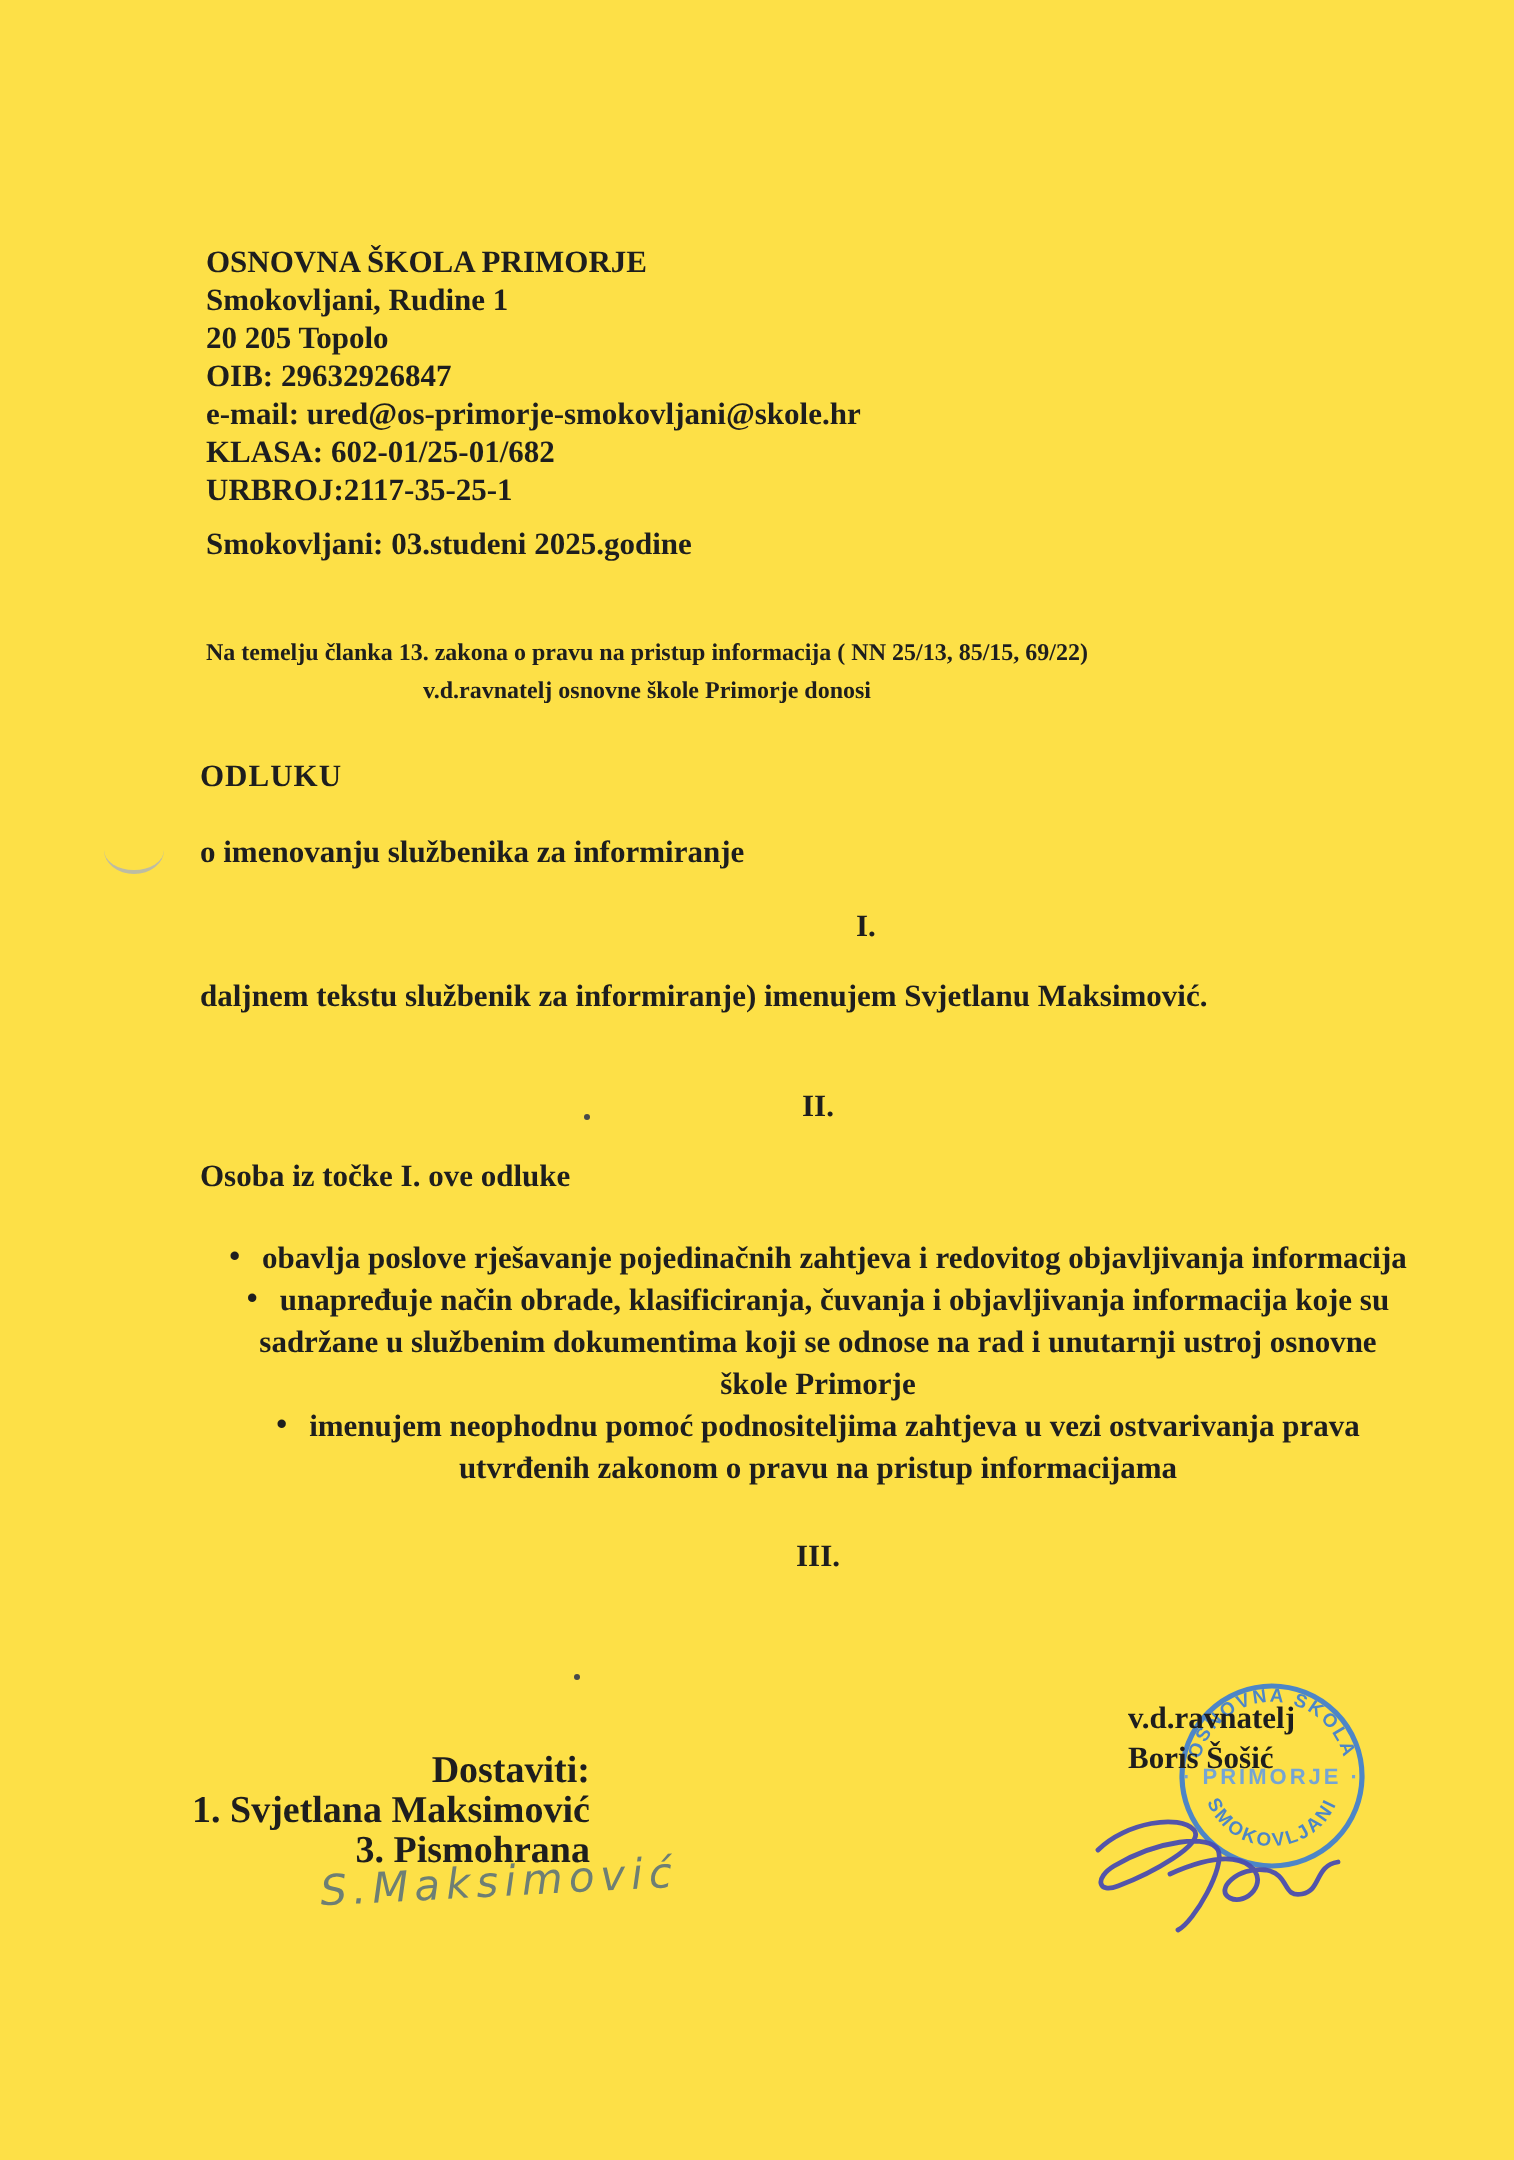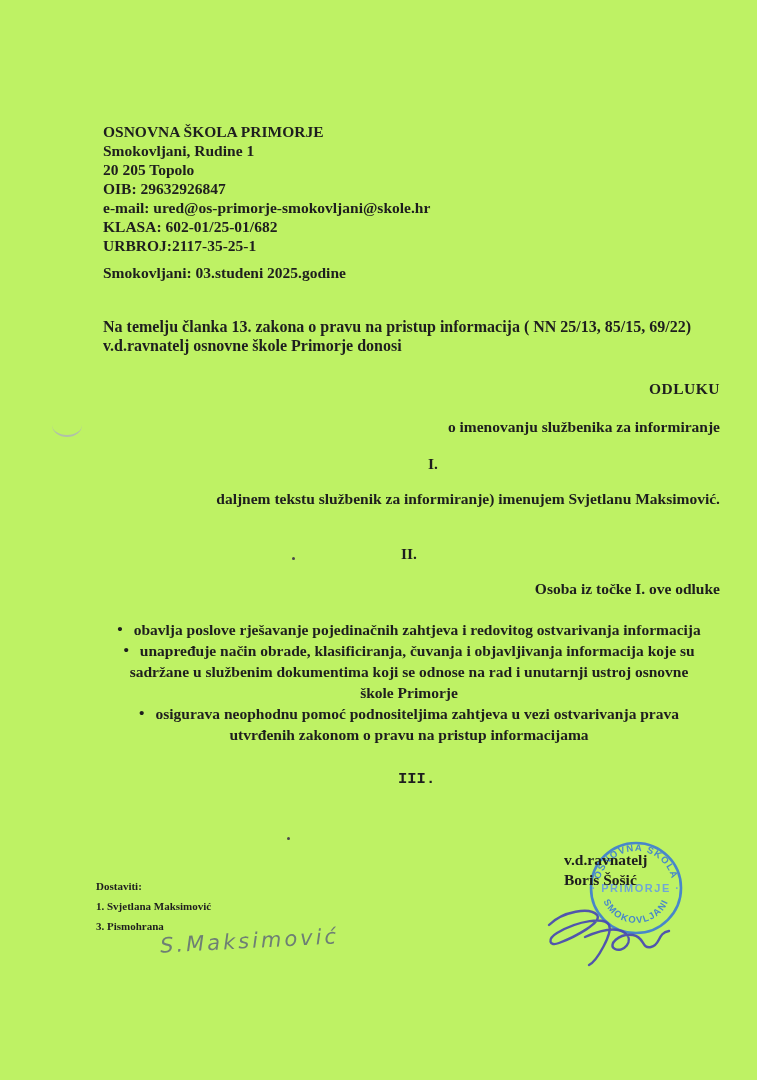--- a/index.html
+++ b/index.html
@@ -1,42 +1,42 @@
 <!DOCTYPE html>
 <html><head>
 <meta charset="utf-8">
 <style>
   html,body{margin:0;padding:0;background:#ffffff;}
   .page{
     position:relative;
     width:757px;height:1080px;
     margin:0 auto;
-    background:#bef264;
+    background:#fde047;
     font-family:"Liberation Serif","DejaVu Serif",serif;
     font-weight:700;
     color:#1e1e1e;
     overflow:hidden;
   }
   .abs{position:absolute;}
   .header-block{left:103px;top:122px;font-size:15.5px;line-height:19px;white-space:nowrap;}
   .dateline{left:103px;top:264px;font-size:15.5px;text-align:right;}
-  .intro{left:103px;top:317px;font-size:16px;line-height:19px;}
-  .centercol{left:100px;width:620px;text-align:right;font-size:15.5px;}
+  .intro{left:103px;top:317px;font-size:12px;line-height:19px;text-align:center;}
+  .centercol{left:100px;width:620px;text-align:left;font-size:15.5px;}
   .title{top:380px;letter-spacing:.5px;}
   .subtitle{top:418px;}
   .roman{font-size:15.5px;}
   .roman-1{left:428px;top:455px;}
   .roman-2{left:401px;top:545px;}
-  .roman-3{left:398px;top:770px;font-family:Liberation Mono, monospace;}
+  .roman-3{left:398px;top:770px;}
   .s1-body{top:488px;line-height:21px;}
   .s2-heading{top:580px;}
   .bullets{left:95px;top:619px;width:628px;text-align:center;font-size:15.5px;line-height:21px;}
   .bullet-glyph{display:inline-block;margin-right:11px;transform:translateY(-1px);}
   .s3-body{top:803px;}
-  .footer-left{left:96px;top:876px;font-size:11px;line-height:20px;}
+  .footer-left{left:96px;top:876px;font-size:19px;line-height:20px;text-align:right;}
   .handwriting{
     left:160px;top:929px;
     font-family:"DejaVu Sans",sans-serif;
     font-style:italic;font-weight:400;
     font-size:21px;letter-spacing:3px;
     color:#6e7f74;
     transform:rotate(-3deg);
   }
   .signer-block{left:564px;top:850px;font-size:15.5px;line-height:20px;z-index:3;white-space:nowrap;}
   .stamp{left:588px;top:840px;z-index:1;opacity:.92;}
@@ -82,29 +82,29 @@
   <div class="abs centercol s1-body">
     <div>daljnem tekstu službenik za informiranje) imenujem Svjetlanu Maksimović.</div>
   </div>
   <div class="abs speck speck-1"></div>
 
   <div class="abs roman roman-2">II.</div>
   <div class="abs centercol s2-heading">Osoba iz točke I. ove odluke</div>
 
   <div class="abs bullets">
     <div>
-      <span class="bullet-glyph">•</span><span>obavlja poslove rješavanje pojedinačnih zahtjeva i redovitog ostvarivanja informacija</span>
+      <span class="bullet-glyph">•</span><span>obavlja poslove rješavanje pojedinačnih zahtjeva i redovitog objavljivanja informacija</span>
     </div>
     <div>
       <div><span class="bullet-glyph">•</span><span>unapređuje način obrade, klasificiranja, čuvanja i objavljivanja informacija koje su</span></div>
       <div>sadržane u službenim dokumentima koji se odnose na rad i unutarnji ustroj osnovne</div>
       <div>škole Primorje</div>
     </div>
     <div>
-      <div><span class="bullet-glyph">•</span><span>osigurava neophodnu pomoć podnositeljima zahtjeva u vezi ostvarivanja prava</span></div>
+      <div><span class="bullet-glyph">•</span><span>imenujem neophodnu pomoć podnositeljima zahtjeva u vezi ostvarivanja prava</span></div>
       <div>utvrđenih zakonom o pravu na pristup informacijama</div>
     </div>
   </div>
 
   <div class="abs roman roman-3">III.</div>
   <div class="abs speck speck-2"></div>
 
   <div class="abs footer-left">
     <div>Dostaviti:</div>
     <div>1. Svjetlana Maksimović</div>

